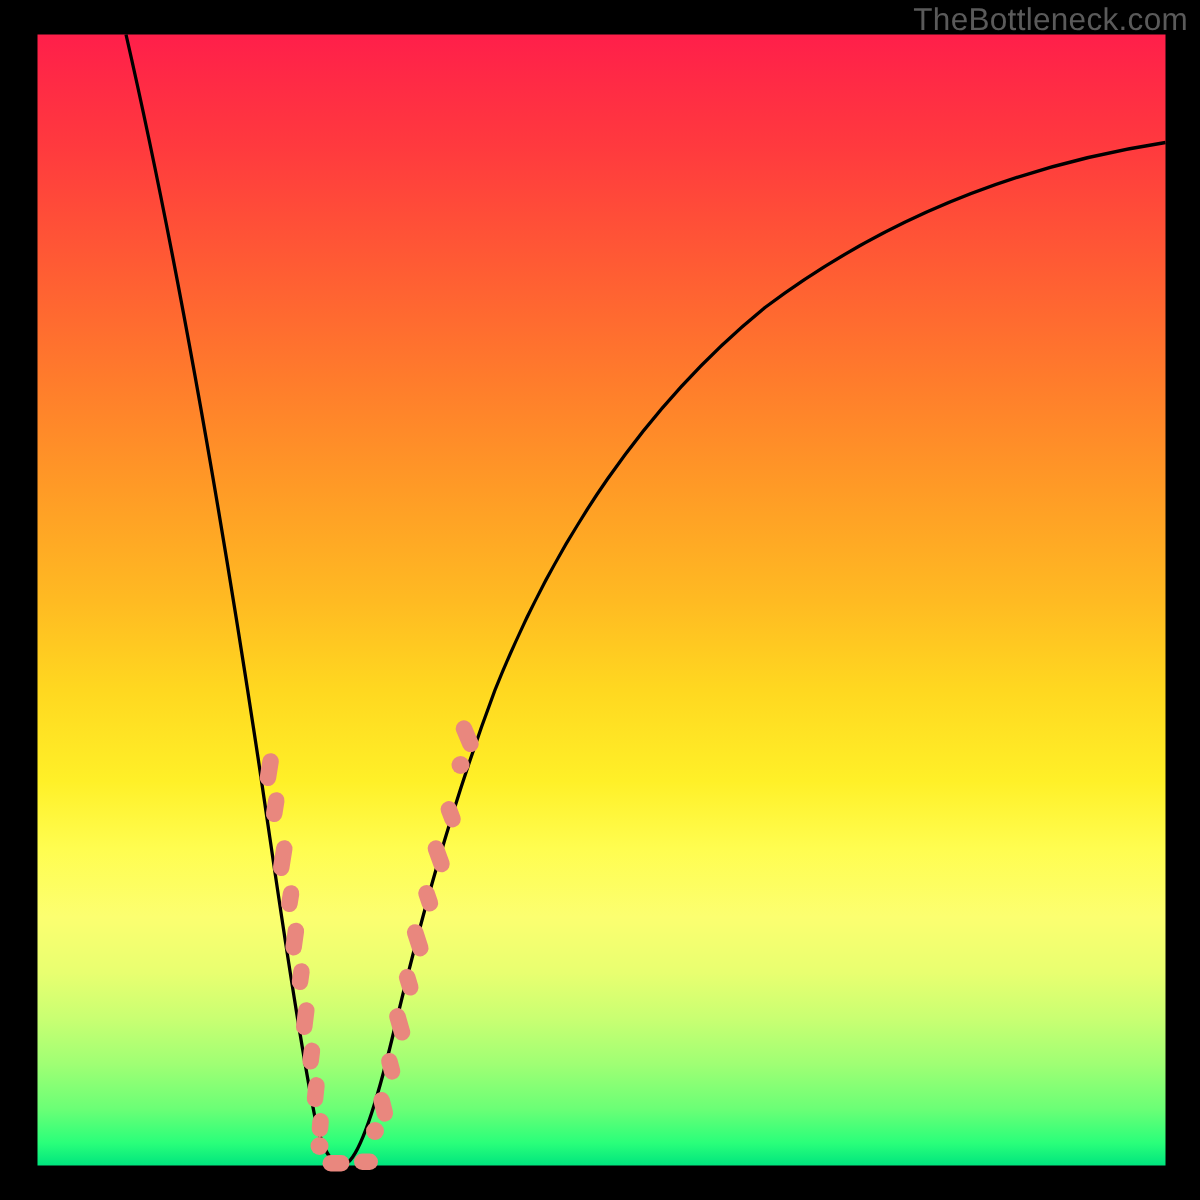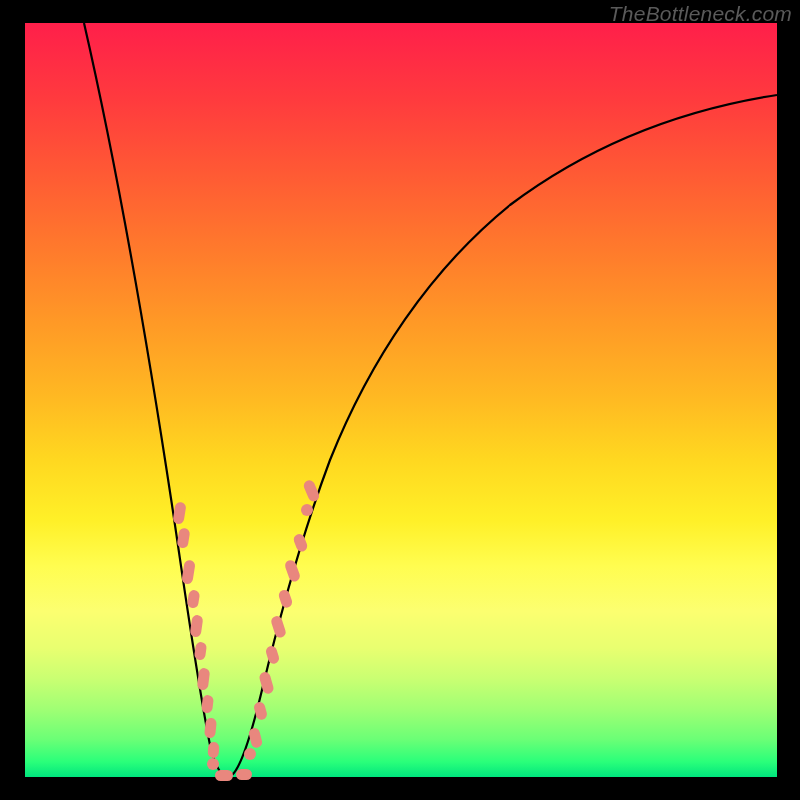--- a/index.html
+++ b/index.html
@@ -11,21 +11,20 @@
     background: #000;
     font-family: Arial, Helvetica, sans-serif;
   }
   .frame {
     position: absolute;
     top: 0;
     left: 0;
     width: 800px;
     height: 800px;
     background: #000;
-    font-style: italic;
   }
   .plot-area {
     position: absolute;
     top: 23px;
     left: 25px;
     width: 752px;
     height: 754px;
     
     background: linear-gradient(
       to bottom,

